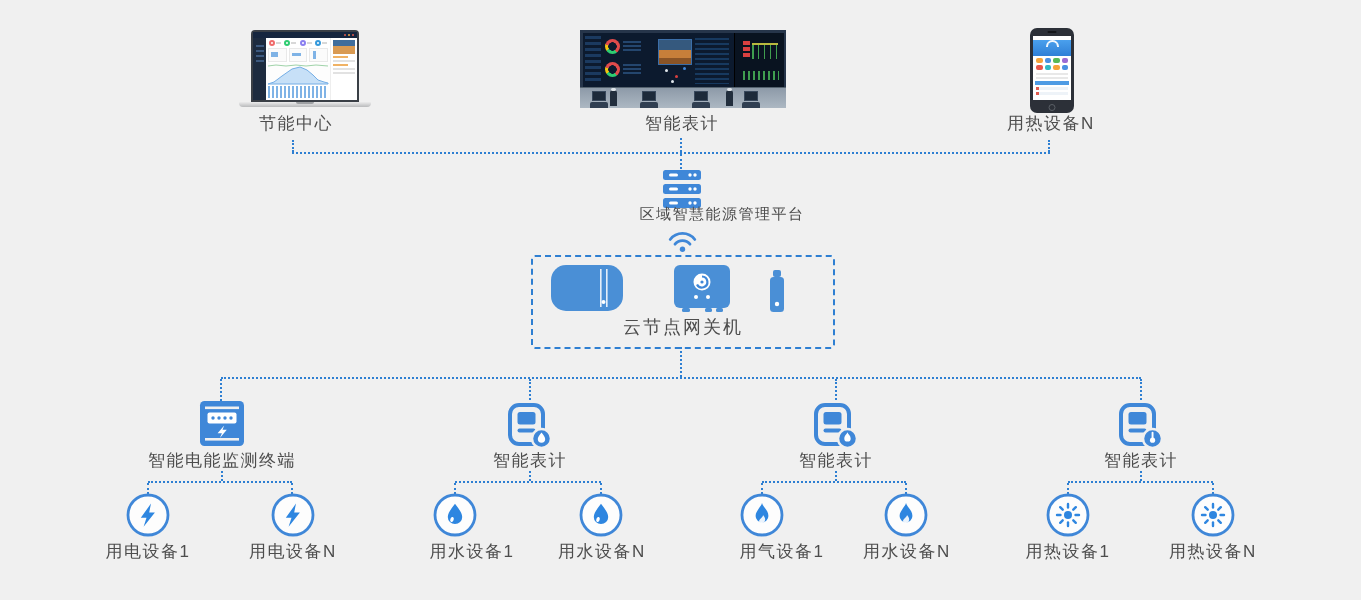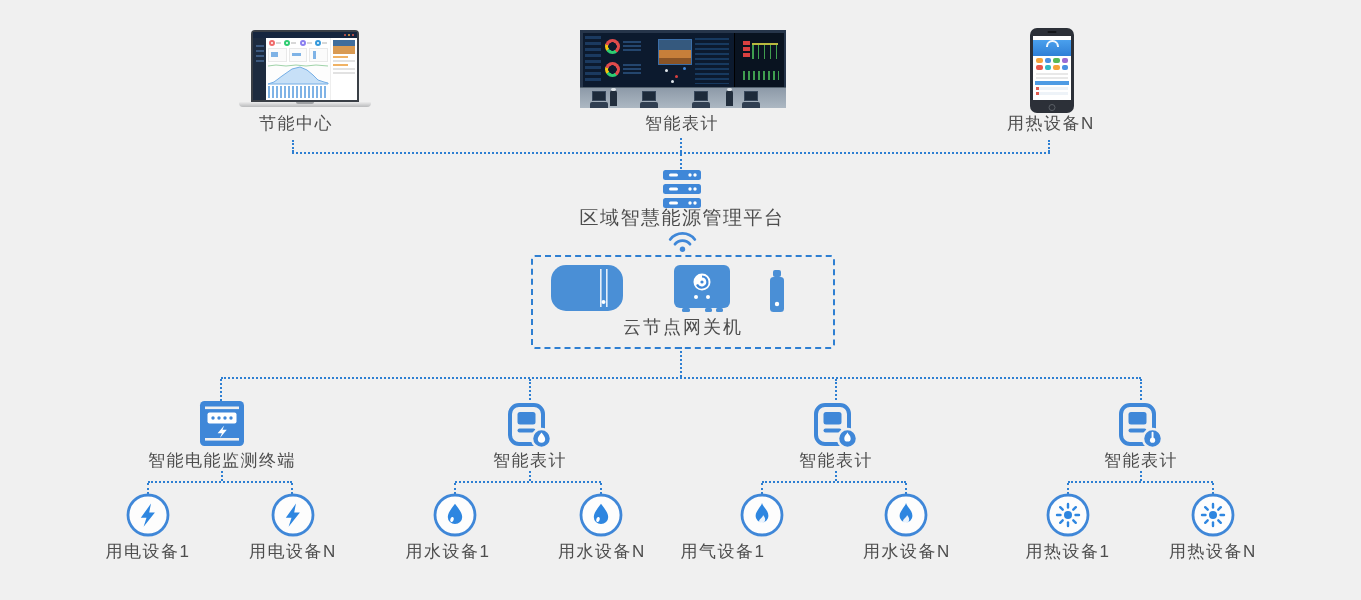--- a/index.html
+++ b/index.html
@@ -5,21 +5,21 @@
   html,body{margin:0;padding:0;background:#f0f0f0;}
   body{font-family:"Liberation Sans","DejaVu Sans",sans-serif;}
   #stage{position:relative;width:1361px;height:600px;background:#f0f0f0;overflow:hidden;}
   .abs{position:absolute;}
   
   .dh{position:absolute;border-top:2px dotted #2e7fd2;}
   .dv{position:absolute;border-left:2px dotted #2e7fd2;}
   
   .node-label{position:absolute;transform:translateX(-50%);color:#4d4d4d;font-size:17px;
               letter-spacing:1.5px;white-space:nowrap;}
-  .big-label{font-size:19px;}
+  .big-label{font-size:15px;margin-left:40px;}
   
   .gw-box{position:absolute;left:531px;top:255px;width:300px;height:90px;
           border:2px dashed #2e7fd2;border-radius:4px;}
   .gw-label{position:absolute;left:50%;top:58px;transform:translateX(-50%);
             color:#4d4d4d;font-size:18px;letter-spacing:2px;white-space:nowrap;}
   
   .laptop{position:absolute;left:239px;top:30px;width:132px;}
   .lap-screen{width:108px;height:72px;margin:0 auto;background:#3a3f46;border-radius:4px 4px 0 0;
               padding:2px;box-sizing:border-box;}
   .lap-in{width:104px;height:68px;background:#fff;position:relative;overflow:hidden;}
@@ -351,21 +351,21 @@
     <svg class="abs" style="left:433px;top:493px" width="44" height="44" viewBox="0 0 44 44">
       <circle cx="22" cy="22" r="20" fill="#fdfdfd" stroke="#3f87d8" stroke-width="2.8"></circle>
       <path d="M22 10.8 c-4.6 6.2 -7.2 9.5 -7.2 13.1 a7.2 7.2 0 0 0 14.4 0 c0 -3.6 -2.6 -6.9 -7.2 -13.1 z" fill="#2e86e0"></path>
       <ellipse cx="19" cy="26.5" rx="1.7" ry="2.6" fill="#fff" transform="rotate(18 19 26.5)"></ellipse>
     </svg>
     <svg class="abs" style="left:579px;top:493px" width="44" height="44" viewBox="0 0 44 44">
       <circle cx="22" cy="22" r="20" fill="#fdfdfd" stroke="#3f87d8" stroke-width="2.8"></circle>
       <path d="M22 10.8 c-4.6 6.2 -7.2 9.5 -7.2 13.1 a7.2 7.2 0 0 0 14.4 0 c0 -3.6 -2.6 -6.9 -7.2 -13.1 z" fill="#2e86e0"></path>
       <ellipse cx="19" cy="26.5" rx="1.7" ry="2.6" fill="#fff" transform="rotate(18 19 26.5)"></ellipse>
     </svg>
-    <div class="node-label" style="left:448px;top:540px">用水设备1</div>
+    <div class="node-label" style="left:472px;top:540px">用水设备1</div>
     <div class="node-label" style="left:602px;top:540px">用水设备N</div>
   </div>
 
   <div>
     <svg class="abs" style="left:814px;top:400px" width="44" height="50" viewBox="0 0 44 50">
       <rect x="2" y="5" width="33" height="39" rx="9" fill="none" stroke="#3f87d8" stroke-width="4"></rect>
       <rect x="9.5" y="12" width="18" height="12.5" rx="2.5" fill="#3f87d8"></rect>
       <rect x="9.5" y="28.5" width="18" height="4" rx="2" fill="#3f87d8"></rect>
       <circle cx="33.5" cy="38.5" r="9.5" fill="#3f87d8" stroke="#f0f0f0" stroke-width="2.5"></circle>
       <path d="M33.5 32.2 c0.5 2 3.2 3.5 3.2 6.2 a3.2 3.2 0 0 1 -6.4 0 c0 -1.8 0.9 -2.7 1.7 -3.9 c0.7 -1 1.3 -1.5 1.5 -2.3 z" fill="#fff"></path>
@@ -378,21 +378,21 @@
     <svg class="abs" style="left:740px;top:493px" width="44" height="44" viewBox="0 0 44 44">
       <circle cx="22" cy="22" r="20" fill="#fdfdfd" stroke="#3f87d8" stroke-width="2.8"></circle>
       <path d="M22 10 c1 4.2 6.4 7 6.4 13 a6.4 6.4 0 0 1 -12.8 0 c0 -3.4 1.8 -5.2 3.2 -7.6 c1.3 -2.2 2.8 -3.3 3.2 -5.4 z" fill="#2e86e0"></path>
       <path d="M19 28.5 a3.4 3.4 0 0 0 6.2 -2 c0 -1.8 -1.2 -3 -2.2 -4.4 c0.1 2.4 -4 3.4 -4 6.4 z" fill="#fff" opacity=".9"></path>
     </svg>
     <svg class="abs" style="left:884px;top:493px" width="44" height="44" viewBox="0 0 44 44">
       <circle cx="22" cy="22" r="20" fill="#fdfdfd" stroke="#3f87d8" stroke-width="2.8"></circle>
       <path d="M22 10 c1 4.2 6.4 7 6.4 13 a6.4 6.4 0 0 1 -12.8 0 c0 -3.4 1.8 -5.2 3.2 -7.6 c1.3 -2.2 2.8 -3.3 3.2 -5.4 z" fill="#2e86e0"></path>
       <path d="M19 28.5 a3.4 3.4 0 0 0 6.2 -2 c0 -1.8 -1.2 -3 -2.2 -4.4 c0.1 2.4 -4 3.4 -4 6.4 z" fill="#fff" opacity=".9"></path>
     </svg>
-    <div class="node-label" style="left:723px;top:540px">用气设备1</div>
+    <div class="node-label" style="left:782px;top:540px">用气设备1</div>
     <div class="node-label" style="left:907px;top:540px">用水设备N</div>
   </div>
 
   <div>
     <svg class="abs" style="left:1119px;top:400px" width="44" height="50" viewBox="0 0 44 50">
       <rect x="2" y="5" width="33" height="39" rx="9" fill="none" stroke="#3f87d8" stroke-width="4"></rect>
       <rect x="9.5" y="12" width="18" height="12.5" rx="2.5" fill="#3f87d8"></rect>
       <rect x="9.5" y="28.5" width="18" height="4" rx="2" fill="#3f87d8"></rect>
       <circle cx="33.5" cy="38.5" r="9.5" fill="#3f87d8" stroke="#f0f0f0" stroke-width="2.5"></circle>
       <rect x="32.6" y="31.8" width="1.9" height="7" rx="0.95" fill="#fff"></rect>

